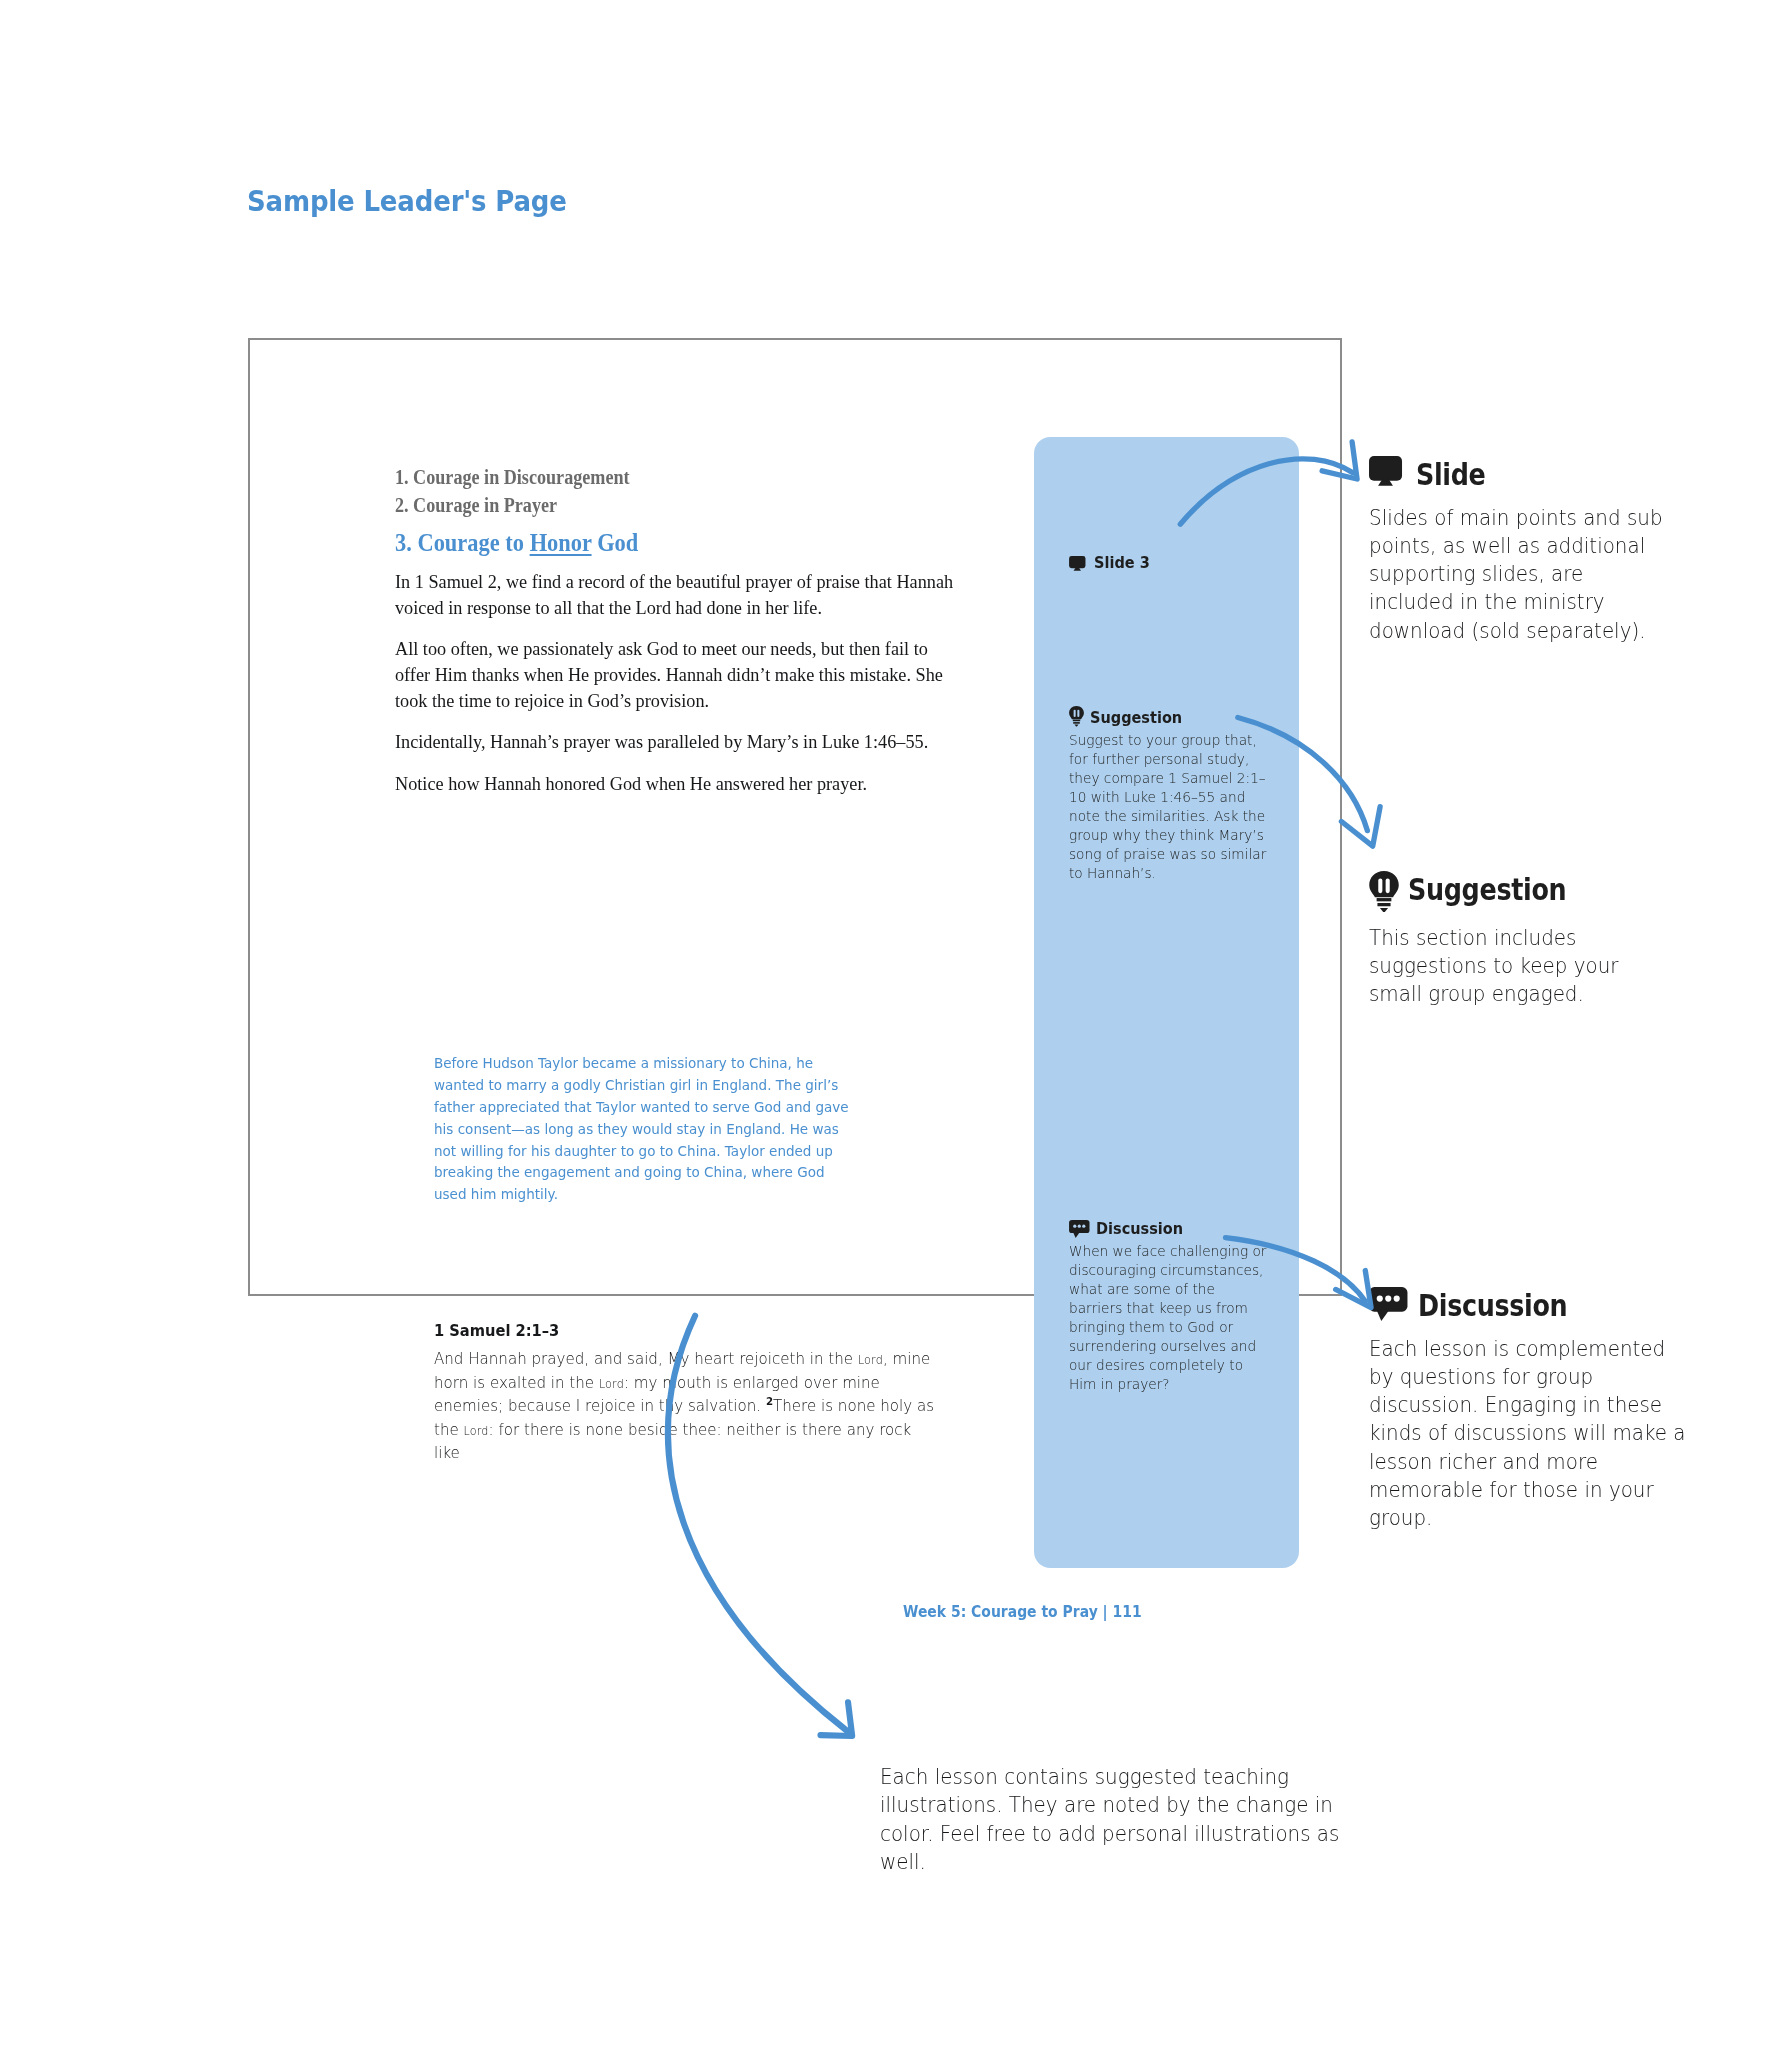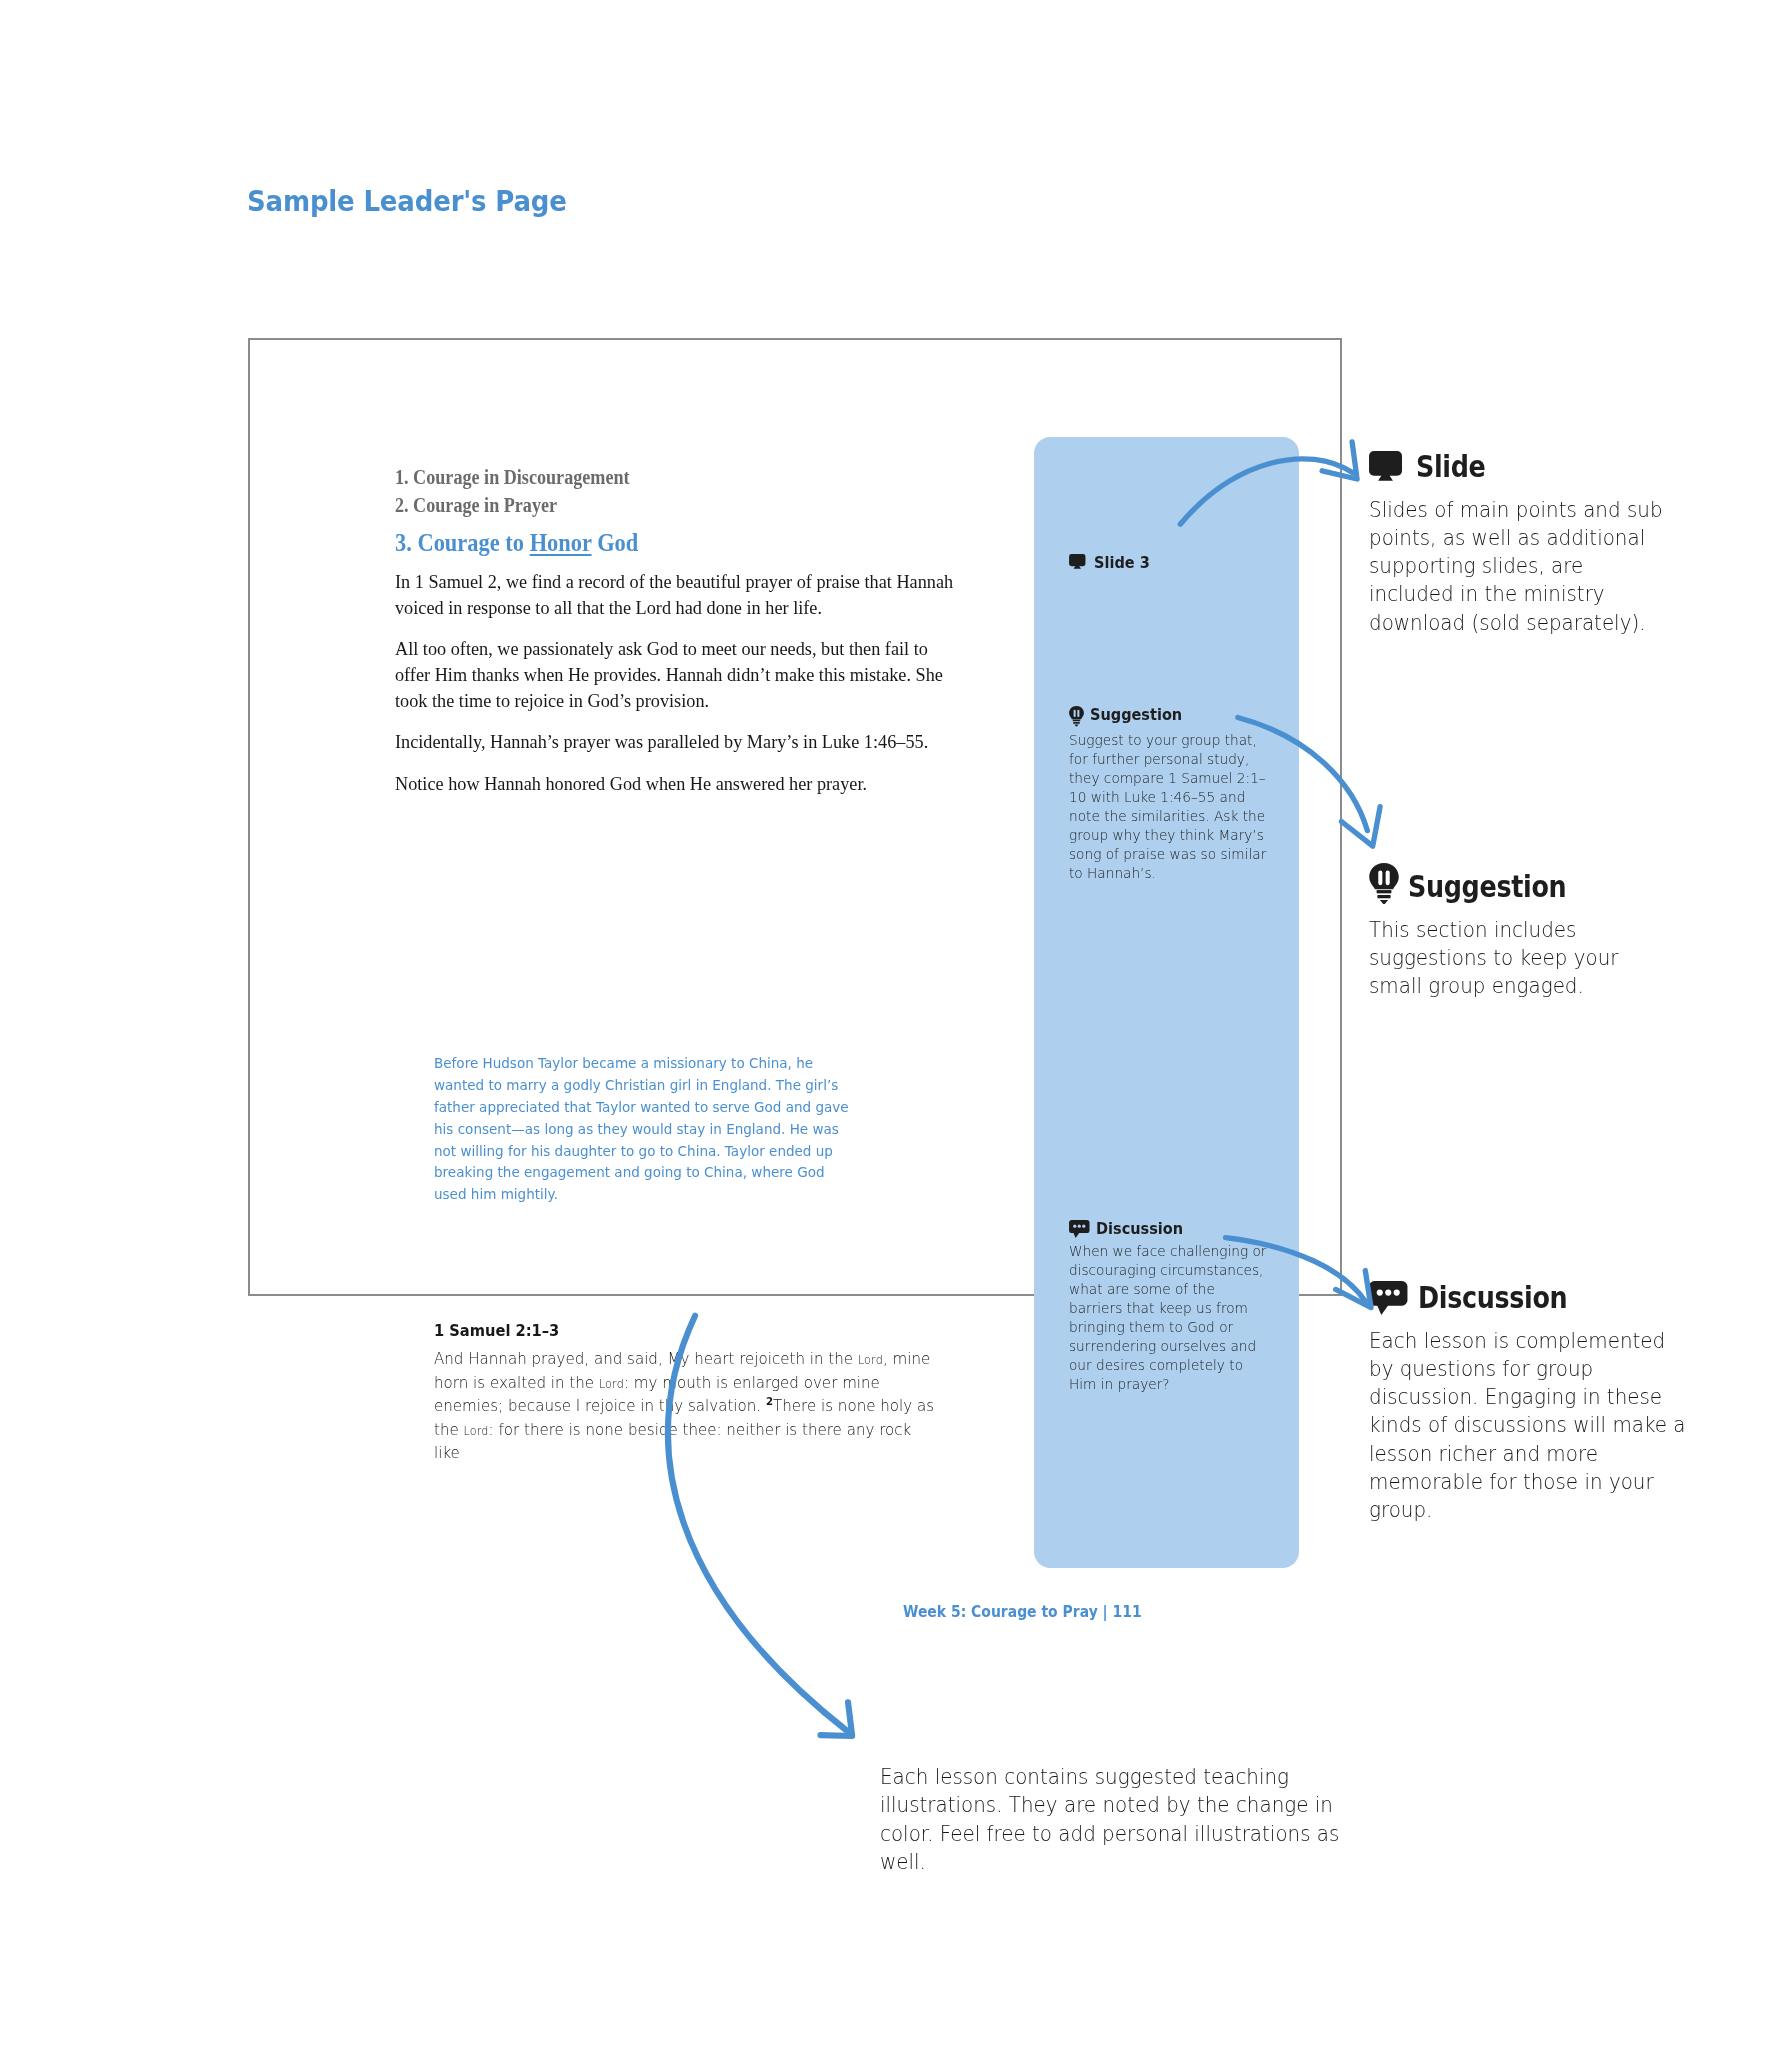--- a/index.html
+++ b/index.html
@@ -131,21 +131,21 @@
   
   .blue-panel {
     position: absolute;
     left: 1034px; top: 437px;
     width: 265px; height: 1131px;
     background: #AED0EE;
     border-radius: 16.4px;
   }
   .panel-entry { position: absolute; left: 33px; width: 206px; }
   .panel-head {
-    display: flex; align-items: flex-start; gap: 5.8px;
+    display: flex; align-items: flex-end; gap: 5.8px;
     margin-bottom: 4.1px;
   }
   .panel-head-label {
     font-family: "DejaVu Sans", sans-serif;
     font-weight: bold;
     font-size: 15.6px;
     color: #1e1e1e;
     white-space: nowrap;
     transform: scaleX(0.93);
     transform-origin: left center;
@@ -156,22 +156,23 @@
     font-size: 14.4px;
     line-height: 1.32;
     color: #1e1e1e;
     transform: scaleX(0.95);
     transform-origin: left top;
   }
 
   
   .annot { position: absolute; }
   .annot-head {
-    display: flex; align-items: flex-end; gap: 9px;
+    display: flex; align-items: flex-start; gap: 9px;
     margin-bottom: 11.5px;
+    margin-top: 8px;
   }
   .annot-title {
     font-family: "DejaVu Sans", sans-serif;
     font-weight: bold;
     font-size: 31px;
     color: #1e1e1e;
     white-space: nowrap;
     transform: scaleX(0.82);
     transform-origin: left center;
     letter-spacing: -0.4px;

